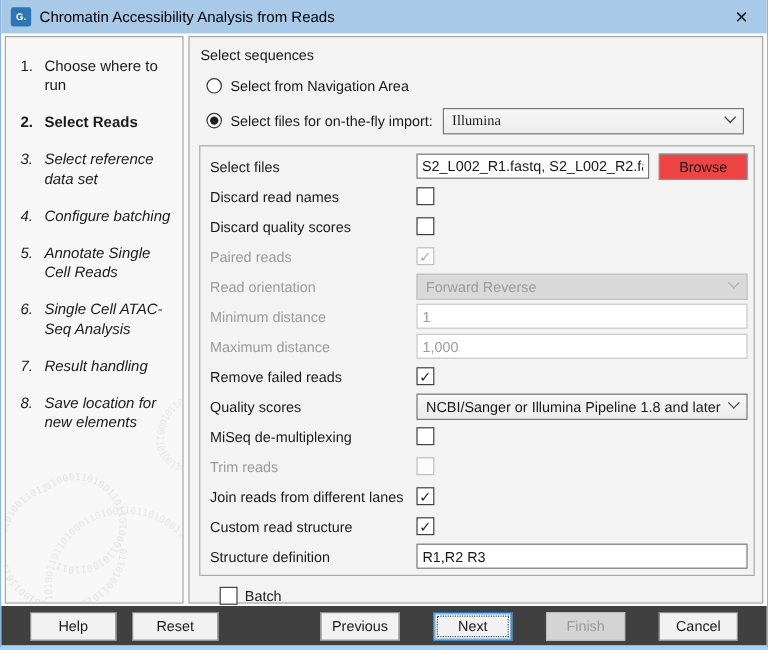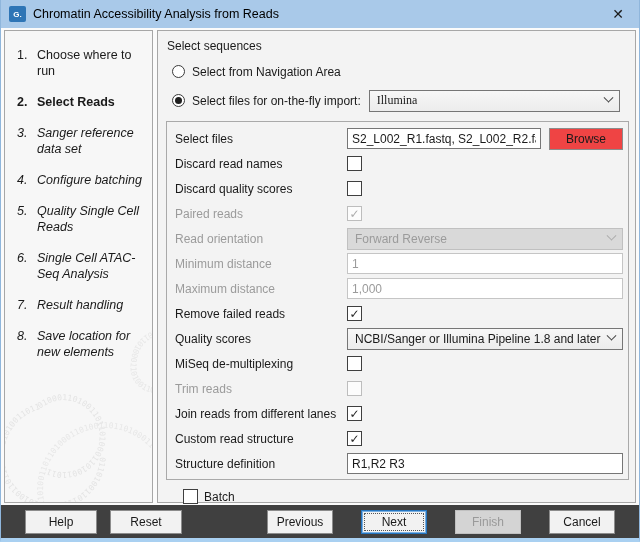--- a/index.html
+++ b/index.html
@@ -99,29 +99,29 @@
       <div class="step done">
         <span class="num">1.</span>
         <span>Choose where to run</span>
       </div>
       <div class="step current">
         <span class="num">2.</span>
         <span>Select Reads</span>
       </div>
       <div class="step future">
         <span class="num">3.</span>
-        <span>Sanger reference data set</span>
+        <span>Select reference data set</span>
       </div>
       <div class="step future">
         <span class="num">4.</span>
         <span>Configure batching</span>
       </div>
       <div class="step future">
         <span class="num">5.</span>
-        <span>Quality Single Cell Reads</span>
+        <span>Annotate Single Cell Reads</span>
       </div>
       <div class="step future">
         <span class="num">6.</span>
         <span>Single Cell ATAC-Seq Analysis</span>
       </div>
       <div class="step future">
         <span class="num">7.</span>
         <span>Result handling</span>
       </div>
       <div class="step future">

